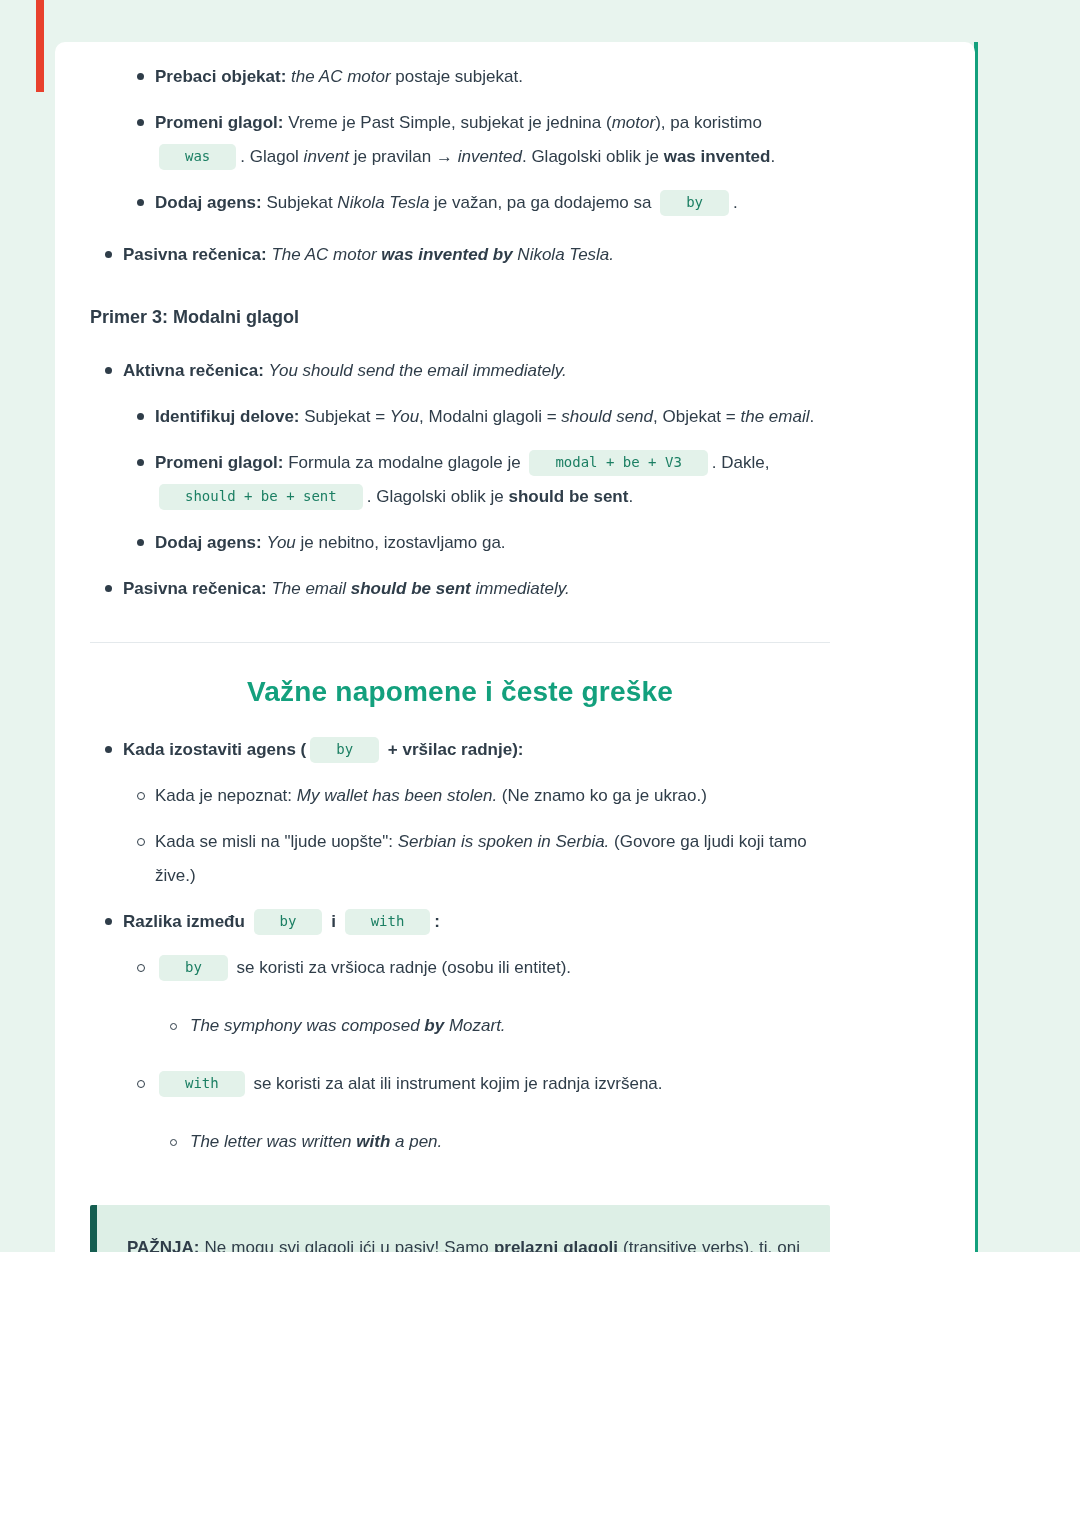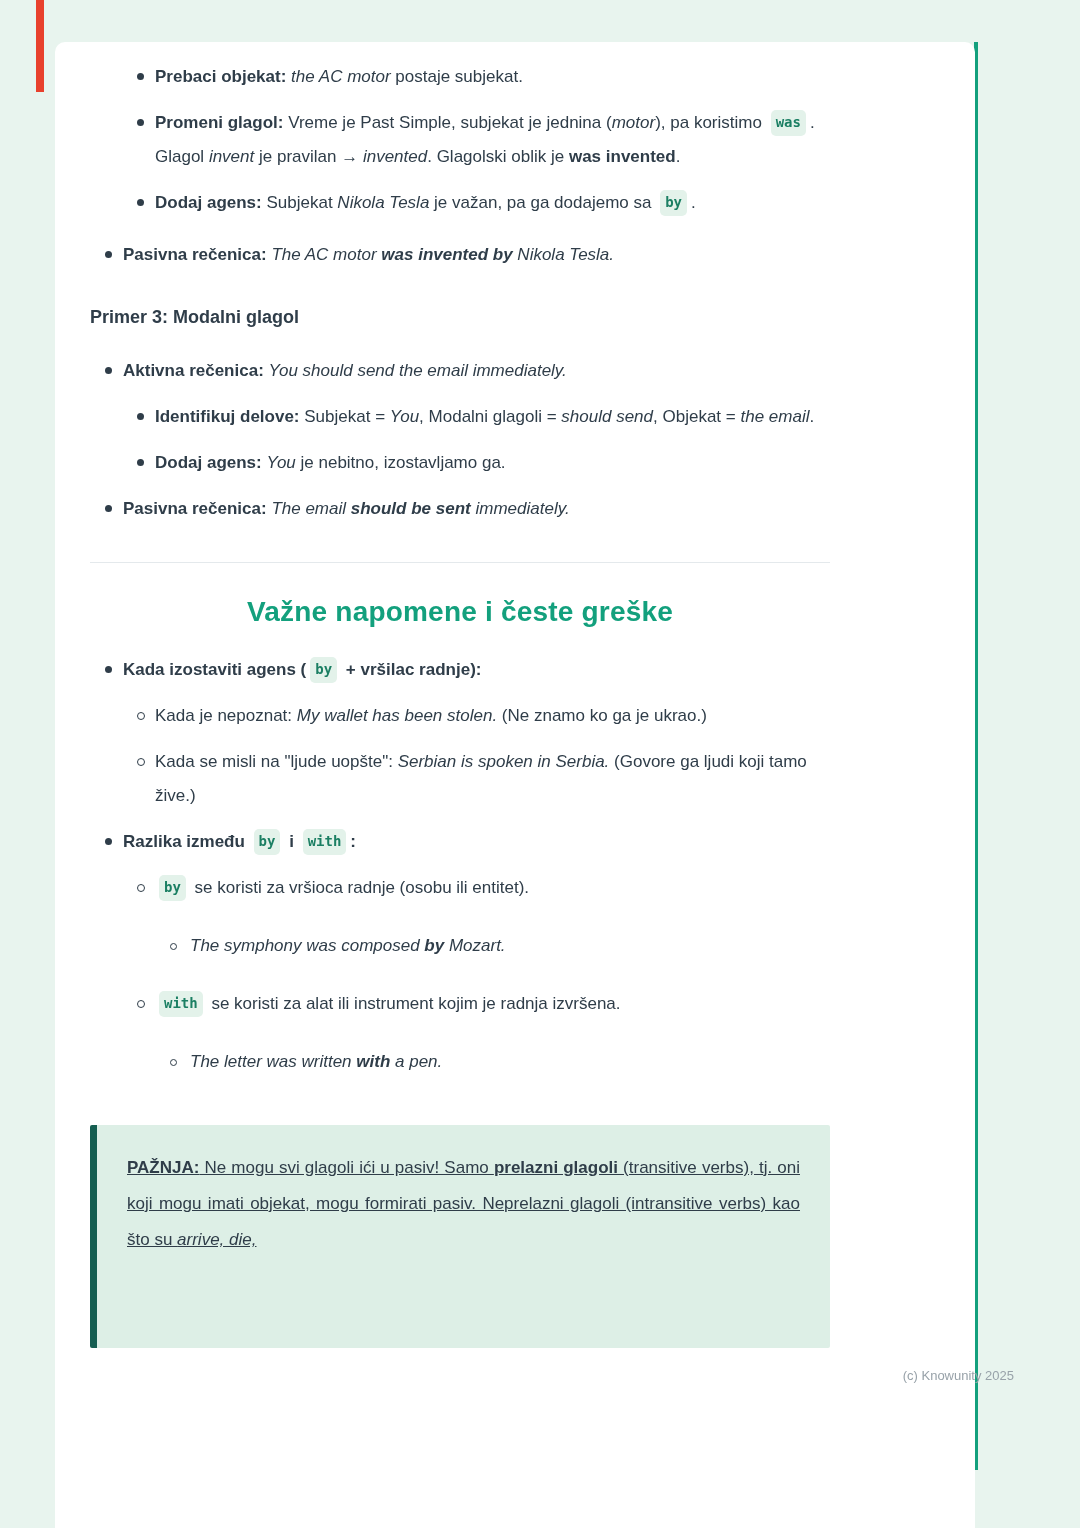--- a/index.html
+++ b/index.html
@@ -10,21 +10,21 @@
     --callout_bg:#ddefe6;
     --callout_border:#155e51;
     --page_bg:#e8f4ee;
     --divider:#e4e9ec;
     --red:#e8402c;
     --footer:#98a2a9;
   }
   *{box-sizing:border-box;margin:0;padding:0;}
   html,body{width:1080px;height:1528px;}
   body{font-family:"Liberation Sans","DejaVu Sans",sans-serif;overflow:hidden;}
-  .canvas{position:relative;width:1080px;height:1528px;background:var(--page_bg);overflow:hidden;}
+  .canvas{position:relative;width:1080px;height:1252px;background:var(--page_bg);overflow:hidden;}
   .red-strip{position:absolute;left:36px;top:0;width:8px;height:92px;background:var(--red);}
   .page{position:absolute;left:55px;top:42px;width:920px;height:1600px;background:#ffffff;border-radius:10px 10px 0 0;}
   .accent-line{position:absolute;left:974px;top:42px;width:4px;height:1428px;background:var(--accent);}
   .content{padding:6px 145px 0 35px;color:var(--body);font-size:17px;line-height:34px;}
 
   ul{list-style:none;}
   li{position:relative;padding-left:20px;margin:12px 0;}
   .lvl1{margin:18px 0 18px 13px;}
   .lvl2-top{margin:0 0 18px 45px;}
   li > ul.lvl2{margin:10px 0 10px 12px;}
@@ -34,21 +34,21 @@
   .lvl3.circle > li::before{width:5px;height:5px;top:14px;}
   .lvl3 > li{margin:24px 0;padding-left:22px;}
 
   h3{font-size:18px;font-weight:700;color:var(--body);margin:28px 0 20px;}
   h2{font-size:28px;font-weight:700;color:var(--accent);margin:32px 0 24px;letter-spacing:0.2px;text-align:center;}
   hr{border:none;border-top:1px solid var(--divider);margin:36px 0 0;}
 
   .f-b{font-weight:700;}
   .f-i{font-style:italic;}
   .f-bi{font-weight:700;font-style:italic;}
-  .chip{display:inline-block;font-family:"DejaVu Sans Mono","Liberation Mono",monospace;font-size:14px;font-weight:700;color:var(--chip_text);background:var(--chip_bg);border-radius:5px;padding:0 5px 2px;margin:0 4px;line-height:24px;vertical-align:1px;}
+  .chip{display:inline-block;font-family:"DejaVu Sans Mono","Liberation Mono",monospace;font-size:14px;font-weight:400;color:var(--chip_text);background:var(--chip_bg);border-radius:5px;padding:0 26px 2px;margin:0 4px;line-height:24px;vertical-align:1px;}
 
   .callout{margin-top:46px;background:var(--callout_bg);border-left:7px solid var(--callout_border);border-radius:2px;padding:25px 30px 90px;}
   .callout p{text-align:justify;line-height:36px;color:var(--body);text-decoration:underline;}
 
   .footer-note{position:absolute;right:66px;top:1368px;font-size:13px;color:var(--footer);z-index:5;}
 </style>
 </head>
 <body>
 
 <div class="canvas">
@@ -68,20 +68,21 @@
         <li><span class="f-b">Pasivna rečenica:</span><span> </span><span class="f-i">The AC motor </span><span class="f-bi">was invented by</span><span class="f-i"> Nikola Tesla.</span></li>
       </ul>
 
       <h3>Primer 3: Modalni glagol</h3>
 
       <ul class="lvl1 disc">
         <li>
           <div><span class="f-b">Aktivna rečenica:</span><span> </span><span class="f-i">You should send the email immediately.</span></div>
           <ul class="lvl2 disc">
             <li><span class="f-b">Identifikuj delove:</span><span> Subjekat = </span><span class="f-i">You</span><span>, Modalni glagoli = </span><span class="f-i">should send</span><span>, Objekat = </span><span class="f-i">the email</span><span>.</span></li>
+            <li><span class="f-b">Promeni glagol:</span><span> Formula za modalne glagole je </span><code class="chip">modal + be + V3</code><span>. Dakle, </span><code class="chip">should + be + sent</code><span>. Glagolski oblik je </span><span class="f-b">should be sent</span><span>.</span></li>
             <li><span class="f-b">Dodaj agens:</span><span> </span><span class="f-i">You</span><span> je nebitno, izostavljamo ga.</span></li>
           </ul>
         </li>
         <li><span class="f-b">Pasivna rečenica:</span><span> </span><span class="f-i">The email </span><span class="f-bi">should be sent</span><span class="f-i"> immediately.</span></li>
       </ul>
 
       <hr>
 
       <h2>Važne napomene i česte greške</h2>
 

